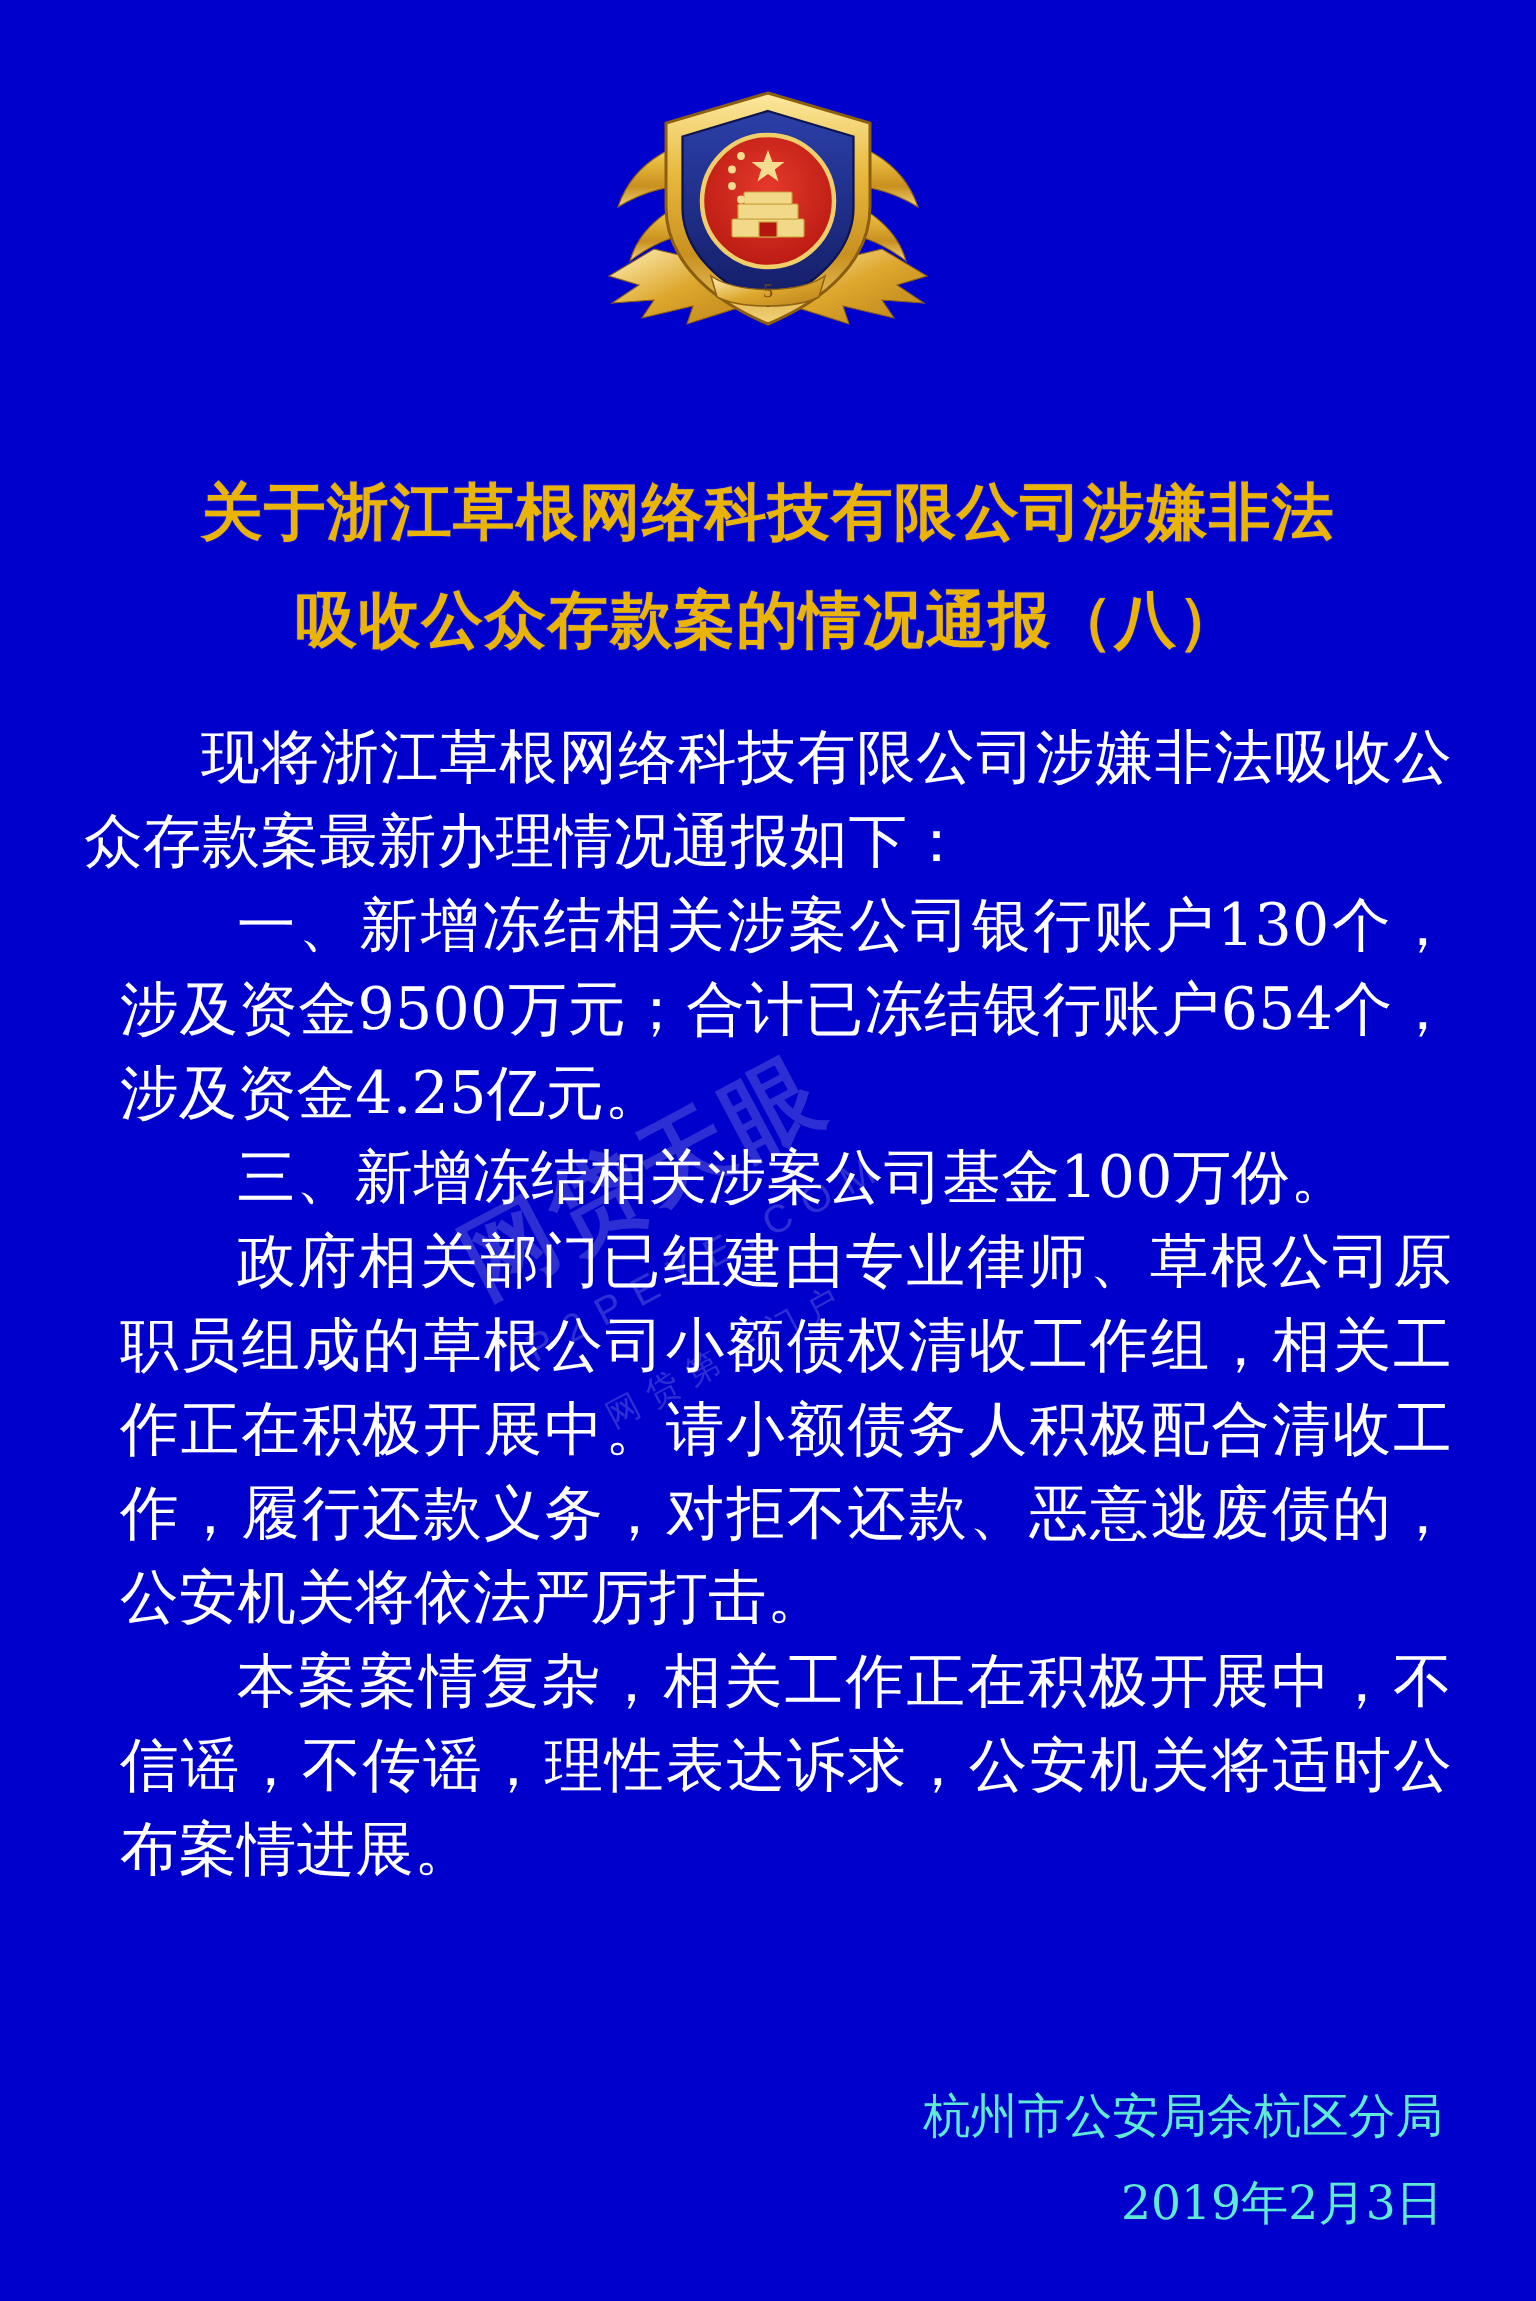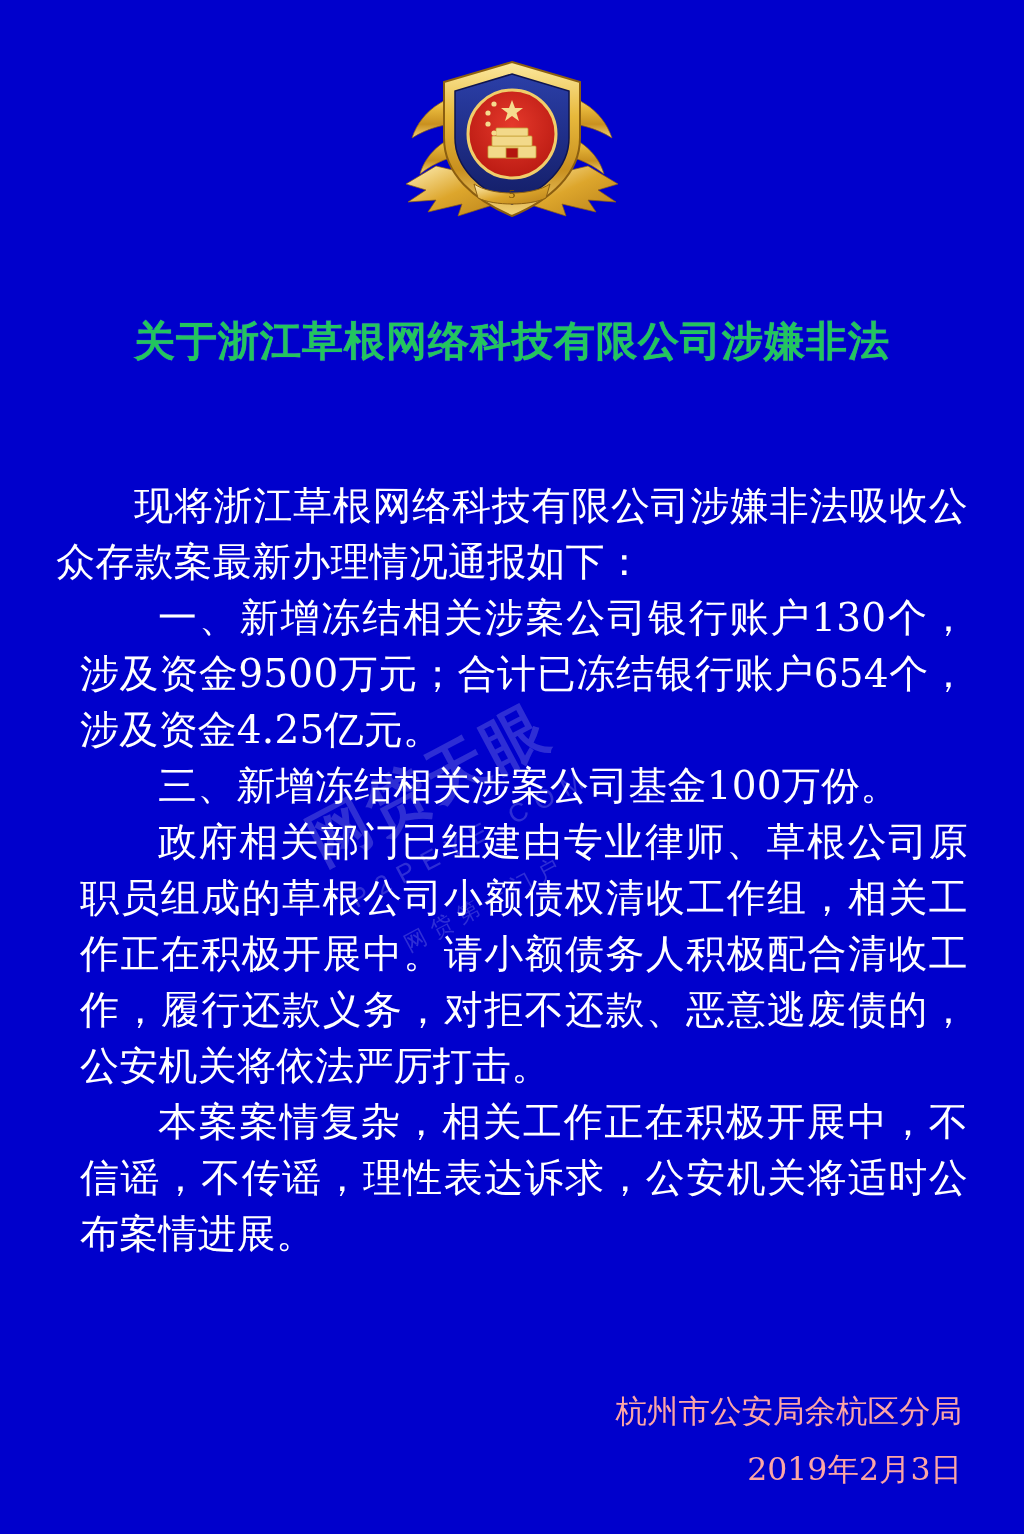--- a/index.html
+++ b/index.html
@@ -37,21 +37,21 @@
     position: absolute;
     top: 278px;
     left: 0;
     width: 100%;
     text-align: center;
     font-family: "DejaVu Serif", "Liberation Serif", serif;
     font-weight: bold;
     font-size: 41px;
     line-height: 72px;
     letter-spacing: 1px;
-    color: #22c55e;
+    color: #eab308;
     text-shadow: 0 0 1px rgba(255,255,255,0.4);
   }
   .title-line { display: block; }
 
   
   .body-text {
     position: absolute;
     top: 478px;
     left: 56px;
     width: 912px;
@@ -71,21 +71,21 @@
 
   
   .signature {
     position: absolute;
     right: 62px;
     top: 1382px;
     text-align: right;
     font-size: 31.5px;
     line-height: 58px;
     font-family: "DejaVu Serif", "Liberation Serif", serif;
-    color: #fca5a5;
+    color: #5eead4;
   }
   .sig-line { display: block; }
 
   
   .watermark {
     position: absolute;
     top: 700px;
     left: 330px;
     width: 400px;
     height: 260px;
@@ -180,20 +180,21 @@
       </g>
 
       <path d="M82 150 C100 162 140 162 158 150 L154 164 C138 172 102 172 86 164 Z" fill="url(#gold2)" stroke="#8C6012" stroke-width="1"></path>
       <text x="120" y="164" text-anchor="middle" font-size="13" font-family="Liberation Serif, serif" fill="#6B4608">5</text>
     </svg>
   </div>
 </div>
 
 <h1 class="title">
   <span class="title-line">关于浙江草根网络科技有限公司涉嫌非法</span>
+  <span class="title-line">吸收公众存款案的情况通报（八）</span>
 </h1>
 
 <div class="watermark">
   <div class="wm-main">网贷天眼</div>
   <div class="wm-sub">P2PEYE.COM</div>
   <div class="wm-sub2">网贷第一门户</div>
 </div>
 
 <div class="body-text">
   <p class="para">现将浙江草根网络科技有限公司涉嫌非法吸收公众存款案最新办理情况通报如下：</p>

